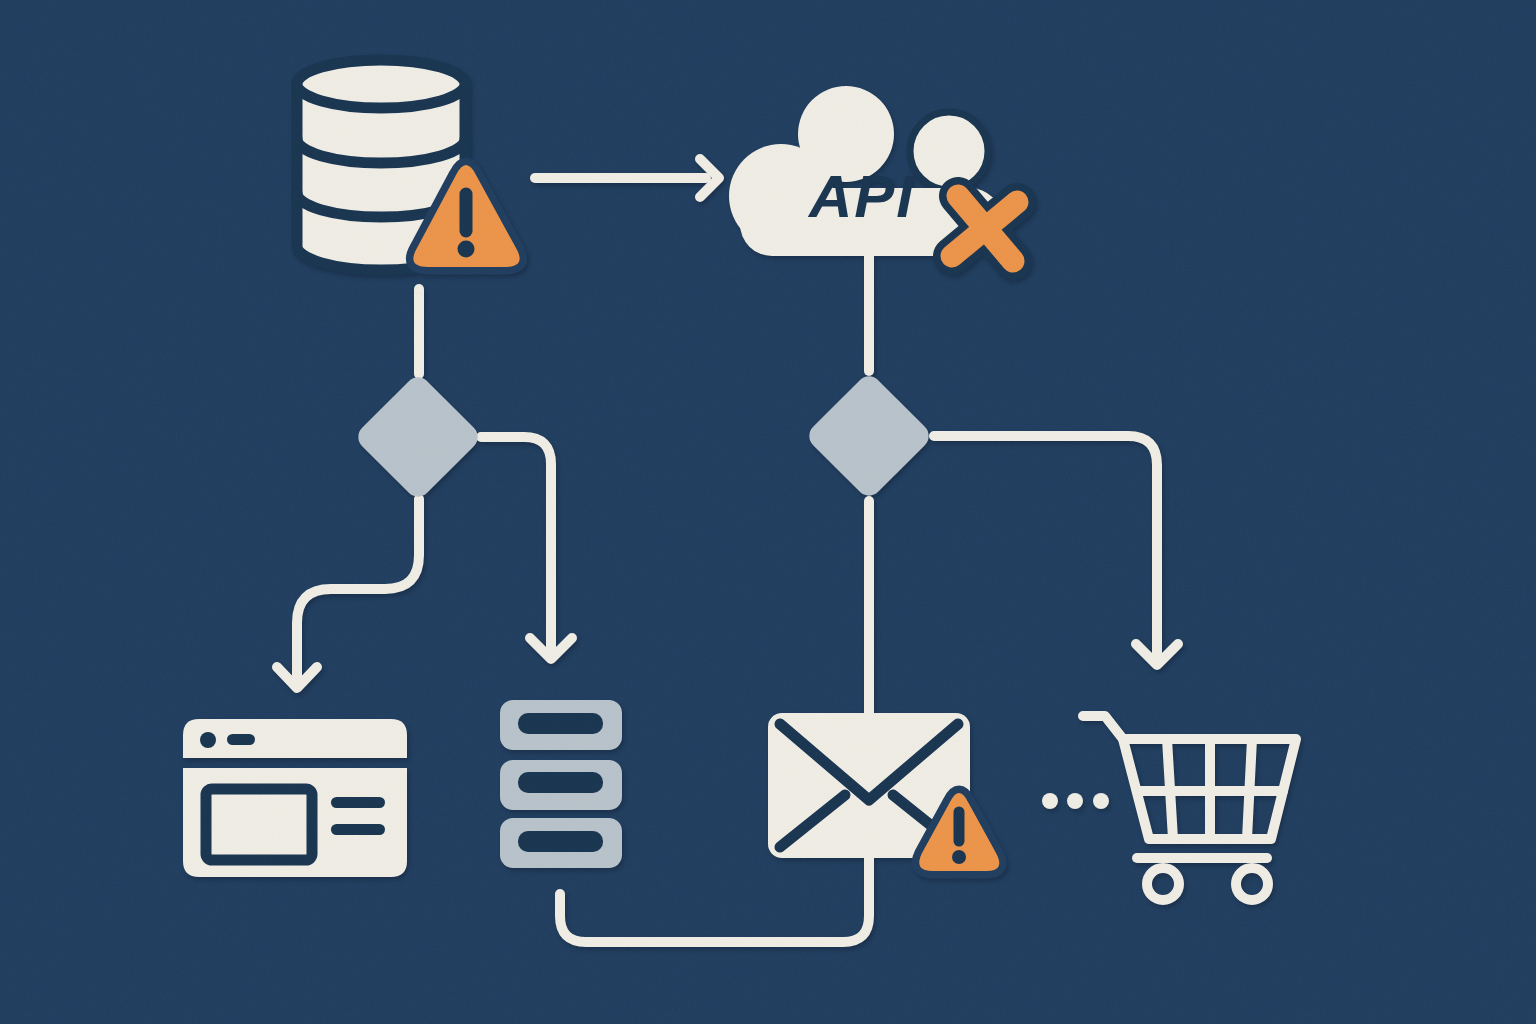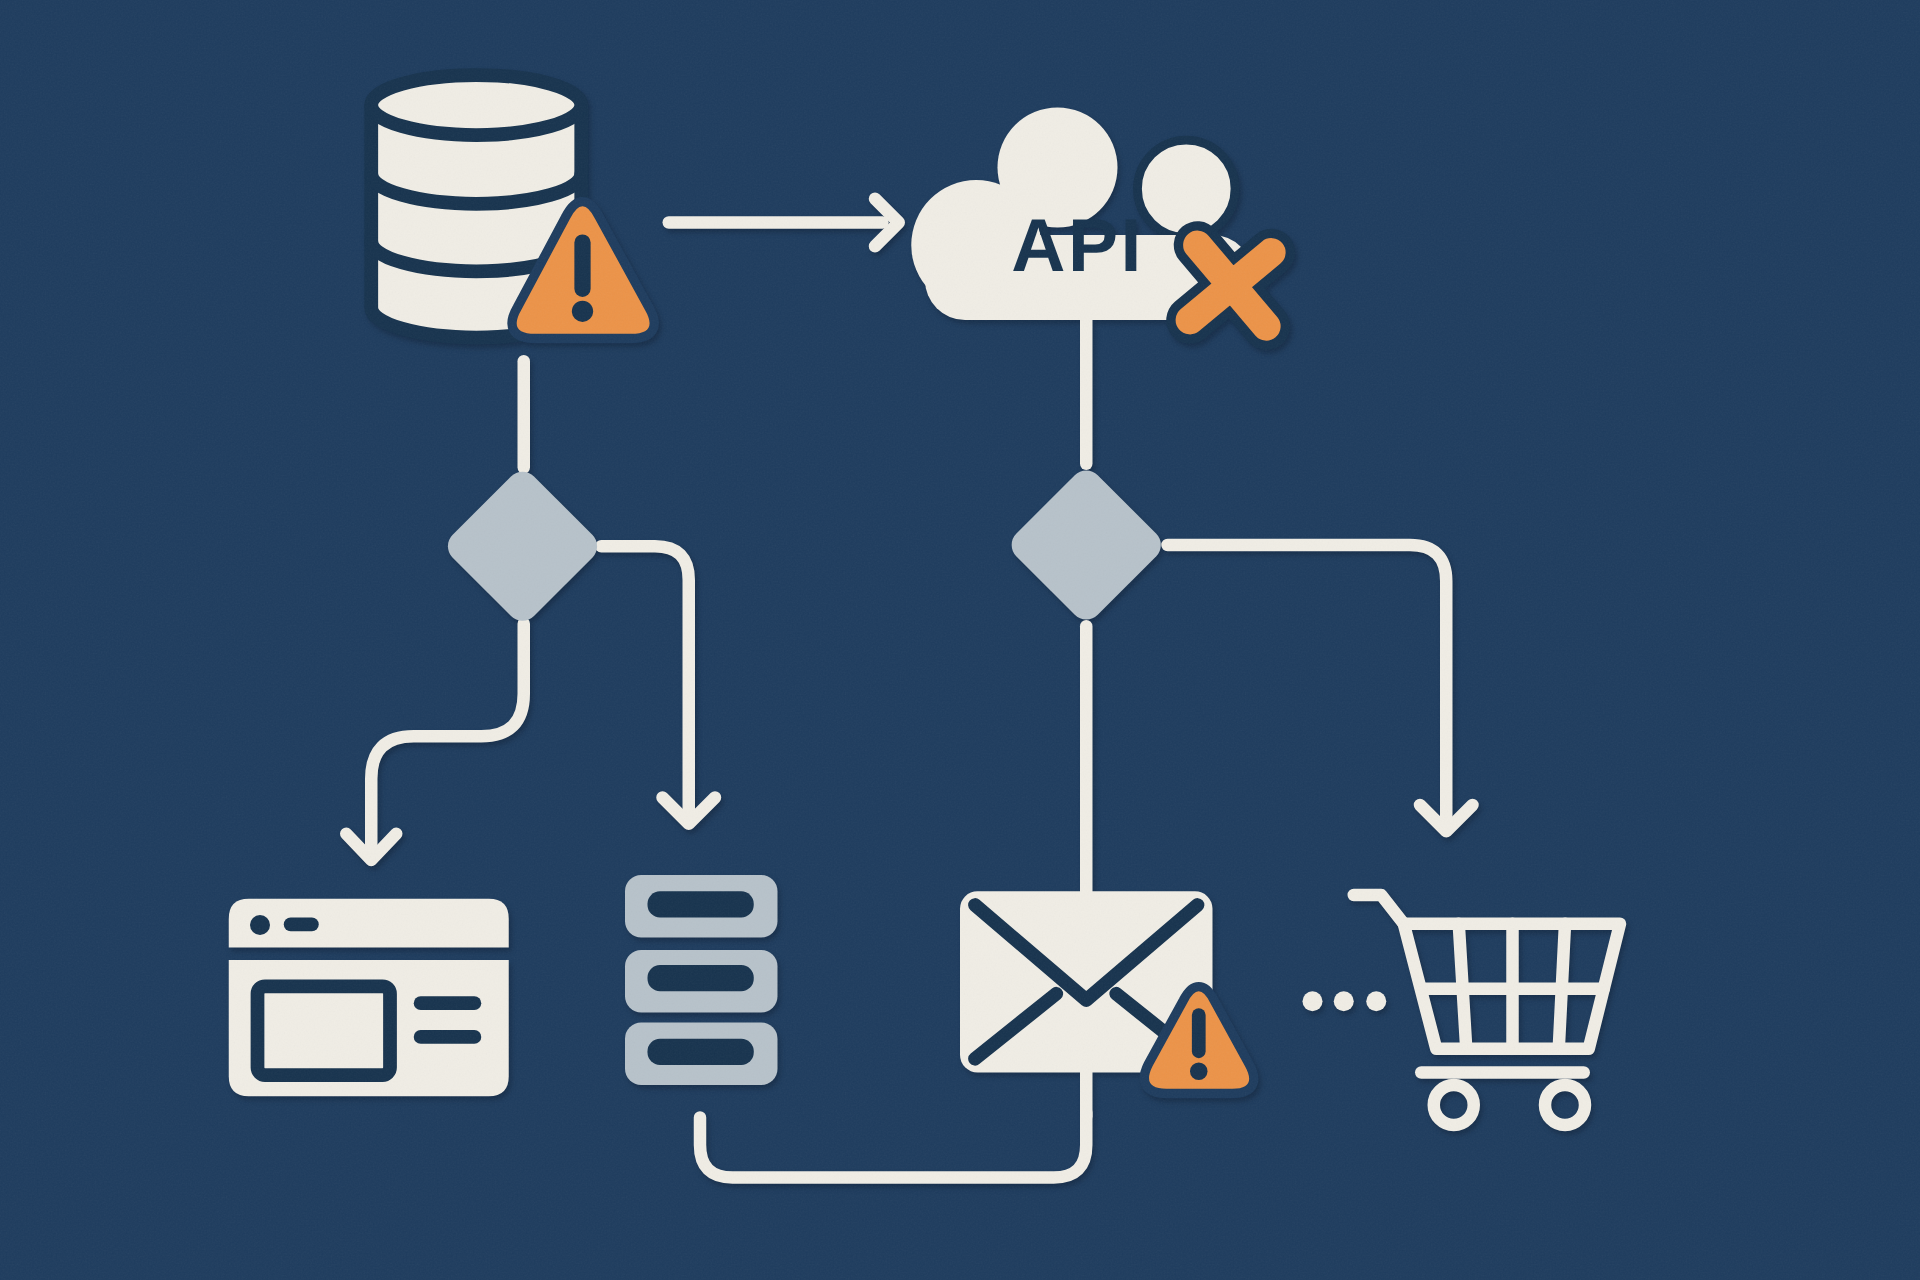--- a/index.html
+++ b/index.html
@@ -8,20 +8,21 @@
     --gray:#b7c2ca;
     --orange:#ec9348;
     --navy:#17334e;
   }
   html,body{margin:0;padding:0;background:var(--bg);}
   .canvas{
     position:relative;
     width:1536px;height:1024px;
     background:var(--bg);
     overflow:hidden;
+    font-style:italic;
   }
   .diagram-svg{
     display:block;position:absolute;inset:0;
     filter:drop-shadow(2px 3px 2px rgba(8,20,36,.35));
   }
   .grain{
     position:absolute;inset:0;pointer-events:none;
   }
   .line{fill:none;stroke:var(--cream);stroke-width:10;stroke-linecap:round;stroke-linejoin:round;}
   .cream-fill{fill:var(--cream);}

